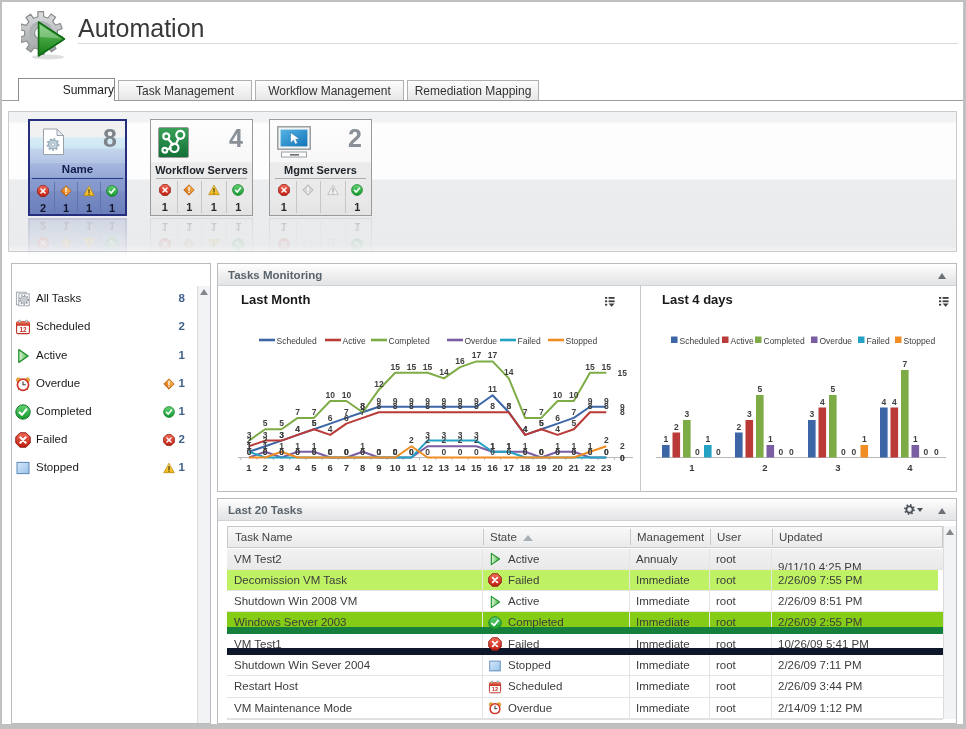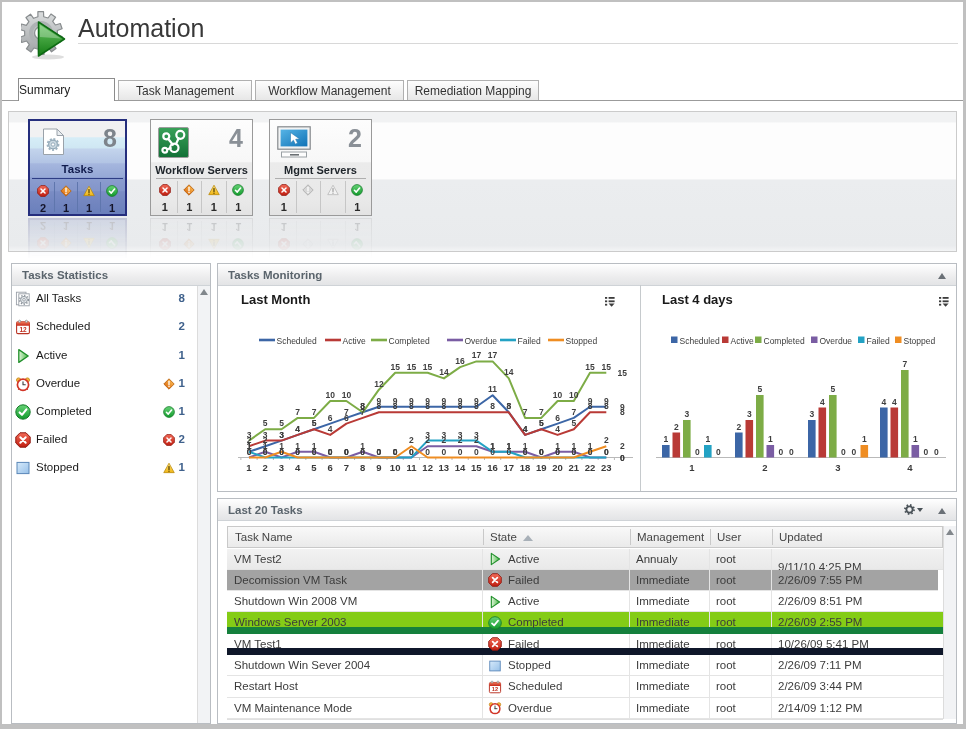--- a/index.html
+++ b/index.html
@@ -123,37 +123,37 @@
 <ellipse cx="27" cy="48" rx="16" ry="2.6" fill="rgba(0,0,0,0.13)"></ellipse>
 <path d="M41.2 27.6 L39.5 33.0 L34.7 31.6 L32.1 35.3 L35.0 39.4 L30.5 42.8 L27.4 38.7 L23.1 40.2 L23.1 45.3 L17.5 45.4 L17.3 40.3 L13.0 39.0 L10.0 43.0 L5.4 39.8 L8.3 35.6 L5.6 32.0 L0.7 33.5 L-1.1 28.2 L3.7 26.5 L3.6 22.0 L-1.2 20.4 L0.5 15.0 L5.3 16.4 L7.9 12.7 L5.0 8.6 L9.5 5.2 L12.6 9.3 L16.9 7.8 L16.9 2.7 L22.5 2.6 L22.7 7.7 L27.0 9.0 L30.0 5.0 L34.6 8.2 L31.7 12.4 L34.4 16.0 L39.3 14.5 L41.1 19.8 L36.3 21.5 L36.4 26.0 Z" fill="url(#ggear)" stroke="#898d8f" stroke-width="1.2" stroke-linejoin="round"></path>
 <circle cx="20" cy="24" r="10" fill="none" stroke="#aeb2b4" stroke-width="4"></circle>
 <circle cx="20" cy="24" r="6.5" fill="#fff" stroke="#8f9395" stroke-width="1.4"></circle>
 <path d="M17.5 13 L43.5 30 L17.5 47 Z" fill="url(#ggp)" stroke="#0d6b13" stroke-width="1.5" stroke-linejoin="round"></path>
 <path d="M19 16 L40 29.5 L19 28 Z" fill="rgba(255,255,255,0.28)"></path>
 </svg>
 <div style="position:absolute;left:78px;top:14px;font:25px 'Liberation Sans';color:#383838">Automation</div>
 <div style="position:absolute;left:78px;top:43px;right:8px;border-top:1px solid #d8d8d8"></div>
 
-<div style="position:absolute;left:18px;top:78px;width:97px;height:23px;background:#fff;border:1px solid #8c8c8c;border-bottom:none;z-index:3;text-align:left;font:12px 'Liberation Sans';color:#222;line-height:22px;box-sizing:border-box">Summary</div>
+<div style="position:absolute;left:18px;top:78px;width:97px;height:23px;background:#fff;border:1px solid #8c8c8c;border-bottom:none;z-index:3;text-align:right;font:12px 'Liberation Sans';color:#222;line-height:22px;box-sizing:border-box">Summary</div>
 <div style="position:absolute;left:118px;top:80px;width:134px;height:20px;background:linear-gradient(#fdfdfd,#e7e7e7);border:1px solid #b0b0b0;border-bottom:none;z-index:1;text-align:center;font:12px 'Liberation Sans';color:#333;line-height:20px;box-sizing:border-box">Task Management</div>
 <div style="position:absolute;left:255px;top:80px;width:149px;height:20px;background:linear-gradient(#fdfdfd,#e7e7e7);border:1px solid #b0b0b0;border-bottom:none;z-index:1;text-align:center;font:12px 'Liberation Sans';color:#333;line-height:20px;box-sizing:border-box">Workflow Management</div>
 <div style="position:absolute;left:407px;top:80px;width:132px;height:20px;background:linear-gradient(#fdfdfd,#e7e7e7);border:1px solid #b0b0b0;border-bottom:none;z-index:1;text-align:center;font:12px 'Liberation Sans';color:#333;line-height:20px;box-sizing:border-box">Remediation Mapping</div>
 <div style="position:absolute;left:2px;right:3px;top:100px;border-top:1px solid #9b9b9b;z-index:2"></div>
 
 <div style="position:absolute;left:8px;top:111px;width:949px;height:141px;border:1px solid #cbcbcb;box-sizing:border-box;background:linear-gradient(180deg,#f1f2f3 0%,#f1f2f3 7%,#fdfdfd 8%,#fdfdfd 48%,#ebedef 49%,#e9ebed 96%,#f3f4f5 100%)"></div>
 <div class="tile" style="left:28px;top:119px;width:99px;height:97px;border:2px solid #252e7d;background:linear-gradient(180deg,#f1f1f2 0%,#f1f1f2 17%,#d6edf7 18%,#cfe7f3 29%,#c3d4ec 30%,#b2c4e4 45%,#a5b6de 46%,#96a9d6 60%,#8b9dcf 61%,#8395ca 75%,#7a8cc4 76%,#6a7fbb 100%)">
 <svg style="position:absolute;left:10px;top:7px;width:27px;height:28px" viewBox="0 0 27 28">
       <path d="M3.5 1 h13.5 l6.5 6.5 v19 h-20 z" fill="#fff" stroke="#9aa2aa"></path>
       <path d="M17 1 l6.5 6.5 h-6.5 z" fill="#e9edf0" stroke="#9aa2aa"></path>
       <circle cx="13" cy="16.5" r="4.4" fill="#c9d7e0" stroke="#8fa6b5" stroke-width="1.2"></circle>
       <circle cx="13" cy="16.5" r="5.4" fill="none" stroke="#9db2c0" stroke-width="2" stroke-dasharray="2 1.6"></circle>
       <circle cx="13" cy="16.5" r="1.7" fill="#fff" stroke="#8fa6b5" stroke-width="0.9"></circle>
     </svg>
 <div style="position:absolute;right:8px;top:3px;font:bold 25px 'Liberation Sans';color:#7d848b">8</div>
-<div style="position:absolute;left:0;right:0;top:42px;text-align:center;font:bold 11.5px 'Liberation Sans';color:#111c4e;white-space:nowrap">Tasks</div>
+<div style="position:absolute;left:0;right:0;top:42px;text-align:center;font:bold 11.5px 'Liberation Sans';color:#111c4e;white-space:nowrap">Name</div>
 <div style="position:absolute;left:2px;right:2px;top:57px;border-top:1px solid #2d3d84"></div>
 <div style="position:absolute;left:2px;right:2px;top:61px;bottom:2px;display:flex">
       <div style="flex:1;position:relative;text-align:center"><svg style="width:12px;height:12px;margin-top:3px">
           <use href="#s-fail"></use>
         </svg><div style="font:bold 11px 'Liberation Sans';color:#14142a;margin-top:1px">2</div></div>
       <div style="flex:1;border-left:1px solid #5f76ad;position:relative;text-align:center"><svg style="width:12px;height:12px;margin-top:3px">
           <use href="#s-dia"></use>
         </svg><div style="font:bold 11px 'Liberation Sans';color:#14142a;margin-top:1px">1</div></div>
       <div style="flex:1;border-left:1px solid #5f76ad;position:relative;text-align:center"><svg style="width:12px;height:12px;margin-top:3px">
           <use href="#s-warn"></use>
@@ -215,21 +215,20 @@
       <div style="flex:1;border-left:1px solid #c6c6c6;position:relative;text-align:center"><svg style="width:12px;height:12px;margin-top:3px">
           <use href="#s-gwarn"></use>
         </svg><div style="font:bold 11px 'Liberation Sans';color:#2a2a2a;margin-top:1px"></div></div>
       <div style="flex:1;border-left:1px solid #c6c6c6;position:relative;text-align:center"><svg style="width:12px;height:12px;margin-top:3px">
           <use href="#s-ok"></use>
         </svg><div style="font:bold 11px 'Liberation Sans';color:#2a2a2a;margin-top:1px">1</div></div>
     </div>
 </div>
 
 <div style="position:absolute;left:11px;top:263px;width:200px;height:461px;background:#fff;border:1px solid #b9bdc2;box-sizing:border-box">
-<div class="phead">Tasks Statistics</div>
 <div style="position:absolute;left:1px;right:1px;top:22px;height:26px">
       <svg style="position:absolute;left:2px;top:5px;width:16px;height:16px">
         <use href="#s-all"></use>
       </svg>
       <div style="position:absolute;left:23px;top:6px;font:11.5px 'Liberation Sans';color:#1a1a1a">All Tasks</div>
       <div style="position:absolute;right:24px;top:6px;font:bold 11.5px 'Liberation Sans';color:#3f618c">8</div>
     </div>
     <div style="position:absolute;left:1px;right:1px;top:50px;height:26px">
       <svg style="position:absolute;left:2px;top:5px;width:16px;height:16px">
         <use href="#s-cal"></use>
@@ -617,21 +616,21 @@
         <div style="position:absolute;left:544px;top:0;bottom:0;border-left:1px solid #e4e4e4"></div>
         <div style="position:absolute;left:7px;top:4px;font:11.5px 'Liberation Sans';color:#3c3c3c">VM Test2</div>
         <svg style="position:absolute;left:261px;top:3.5px;width:14px;height:14px">
           <use href="#s-play"></use>
         </svg>
         <div style="position:absolute;left:281px;top:4px;font:11.5px 'Liberation Sans';color:#3c3c3c">Active</div>
         <div style="position:absolute;left:409px;top:4px;font:11.5px 'Liberation Sans';color:#3c3c3c">Annualy</div>
         <div style="position:absolute;left:489px;top:4px;font:11.5px 'Liberation Sans';color:#3c3c3c">root</div>
         <div style="position:absolute;left:551px;top:12px;font:11.5px 'Liberation Sans';color:#3c3c3c">9/11/10 4:25 PM</div>
       </div>
-      <div style="position:absolute;left:9px;top:47.8px;right:18px;height:21.3px;background:#a3a3a3;border-bottom:1px solid #e4e4e4;box-sizing:border-box">
+      <div style="position:absolute;left:9px;top:47.8px;right:18px;height:21.3px;background:#bef264;border-bottom:1px solid #e4e4e4;box-sizing:border-box">
         <div style="position:absolute;left:255px;top:0;bottom:0;border-left:1px solid #e4e4e4"></div>
         <div style="position:absolute;left:402px;top:0;bottom:0;border-left:1px solid #e4e4e4"></div>
         <div style="position:absolute;left:482px;top:0;bottom:0;border-left:1px solid #e4e4e4"></div>
         <div style="position:absolute;left:544px;top:0;bottom:0;border-left:1px solid #e4e4e4"></div>
         <div style="position:absolute;left:7px;top:4px;font:11.5px 'Liberation Sans';color:#3c3c3c">Decomission VM Task</div>
         <svg style="position:absolute;left:261px;top:3.5px;width:14px;height:14px">
           <use href="#s-fail"></use>
         </svg>
         <div style="position:absolute;left:281px;top:4px;font:11.5px 'Liberation Sans';color:#3c3c3c">Failed</div>
         <div style="position:absolute;left:409px;top:4px;font:11.5px 'Liberation Sans';color:#3c3c3c">Immediate</div>

